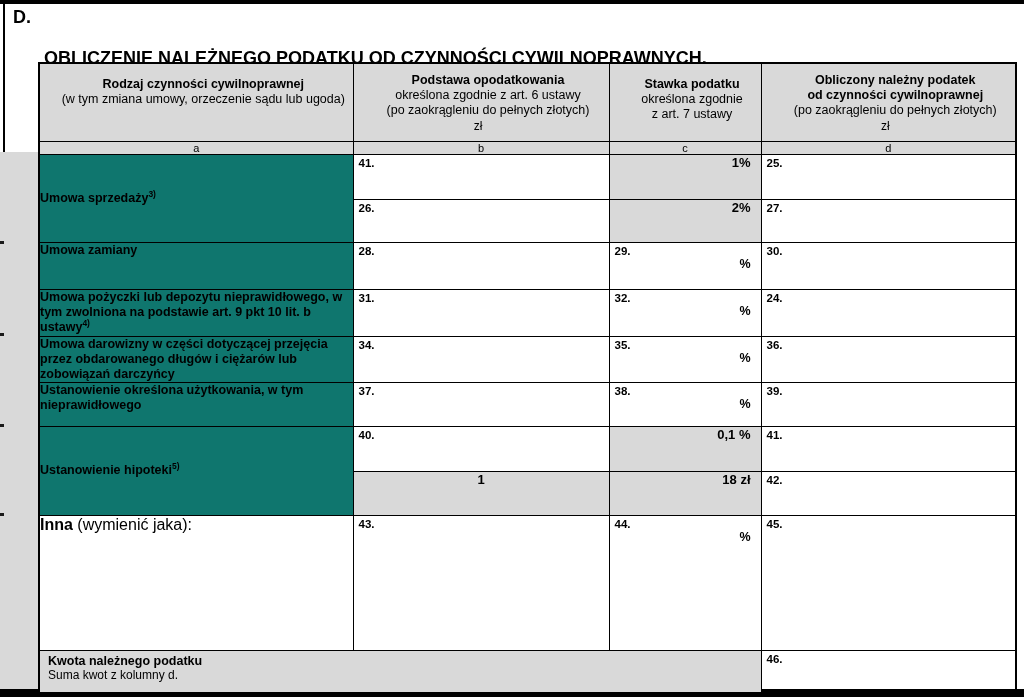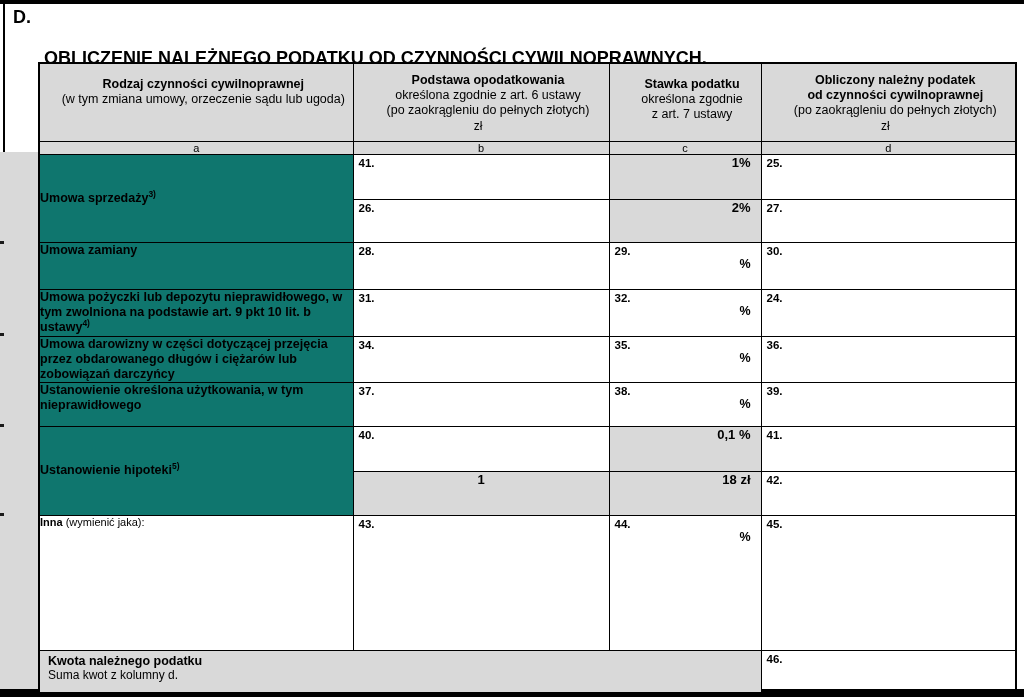--- a/index.html
+++ b/index.html
@@ -34,21 +34,21 @@
   .hdr-unit { text-align:center; padding-right:6px; line-height:13px; font-size:12px; }
 
   td.letters { background:#d9d9d9; text-align:center; font-size:11px; line-height:12px; height:13px; border-top:2px solid #000; }
 
   td.lbl {
     background:#0f766e; font-weight:bold; font-size:12.5px; line-height:15px;
     padding:3px 8px 3px 8px;
     margin-top:41px;
   }
   td.lbl.vmid { vertical-align:middle; }
-  td.lbl-white { background:#fff; font-size:11px; padding:3px 8px; }
+  td.lbl-white { background:#fff; font-size:16px; padding:3px 8px; }
 
   .cellflex { display:flex; flex-direction:column; justify-content:space-between; height:100%; }
   .fnum { font-weight:bold; font-size:11.5px; padding:2px 0 0 5px; }
   .unit { font-weight:bold; font-size:12.5px; text-align:right; padding:0 10px 2px 0; }
   td.c-gray { background:#d9d9d9; }
   td.c-gray .rate { font-weight:bold; font-size:13px; text-align:right; padding:0 10px 3px 0; }
   td.b-one { background:#d9d9d9; }
   td.b-one .one { font-weight:bold; font-size:13px; text-align:center; padding-bottom:3px; }
 
   td.kwota { background:#d9d9d9; }

